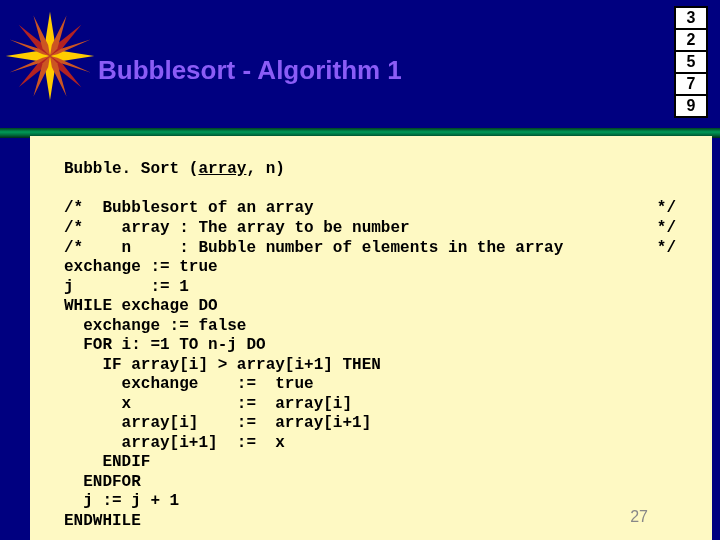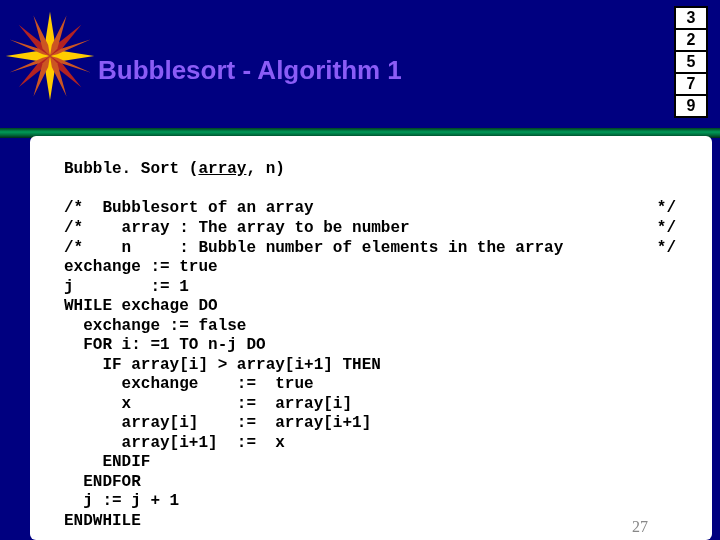--- a/index.html
+++ b/index.html
@@ -50,27 +50,26 @@
     text-align: center;
     line-height: 20px;
     margin-bottom: -2px;
   }
   .content {
     position: absolute;
     left: 30px;
     top: 136px;
     right: 8px;
     bottom: 0;
-    background: #ffffff;
+    background: #fef9c3;
     padding: 24px 28px 12px 34px;
     font-family: "Courier New", monospace;
     font-size: 16px;
     font-weight: bold;
     color: #000;
-    border-radius: 6px;
   }
   .sig-line {
     margin-bottom: 20px;
   }
   .uline { text-decoration: underline; }
   .comment-block {
     line-height: 1.25;
   }
   .comment-row {
     display: flex;
@@ -78,23 +77,23 @@
   }
   .comment-left { flex: 0 0 auto; }
   .comment-right { margin-left: auto; padding-right: 8px; }
   .code-block {
     white-space: pre;
     line-height: 1.22;
   }
   .slide-num {
     position: absolute;
     right: 64px;
-    bottom: 4px;
+    bottom: 14px;
     color: #888;
-    font-family: Liberation Serif, serif;
+    font-family: Liberation Sans, sans-serif;
     font-size: 16px;
     font-weight: normal;
   }
   .accent-bar {
     position: absolute;
     left: 0;
     top: 128px;
     width: 720px;
     height: 10px;
     background: linear-gradient(#004022, #009a58 40%, #006a3c 70%, #002a18);

